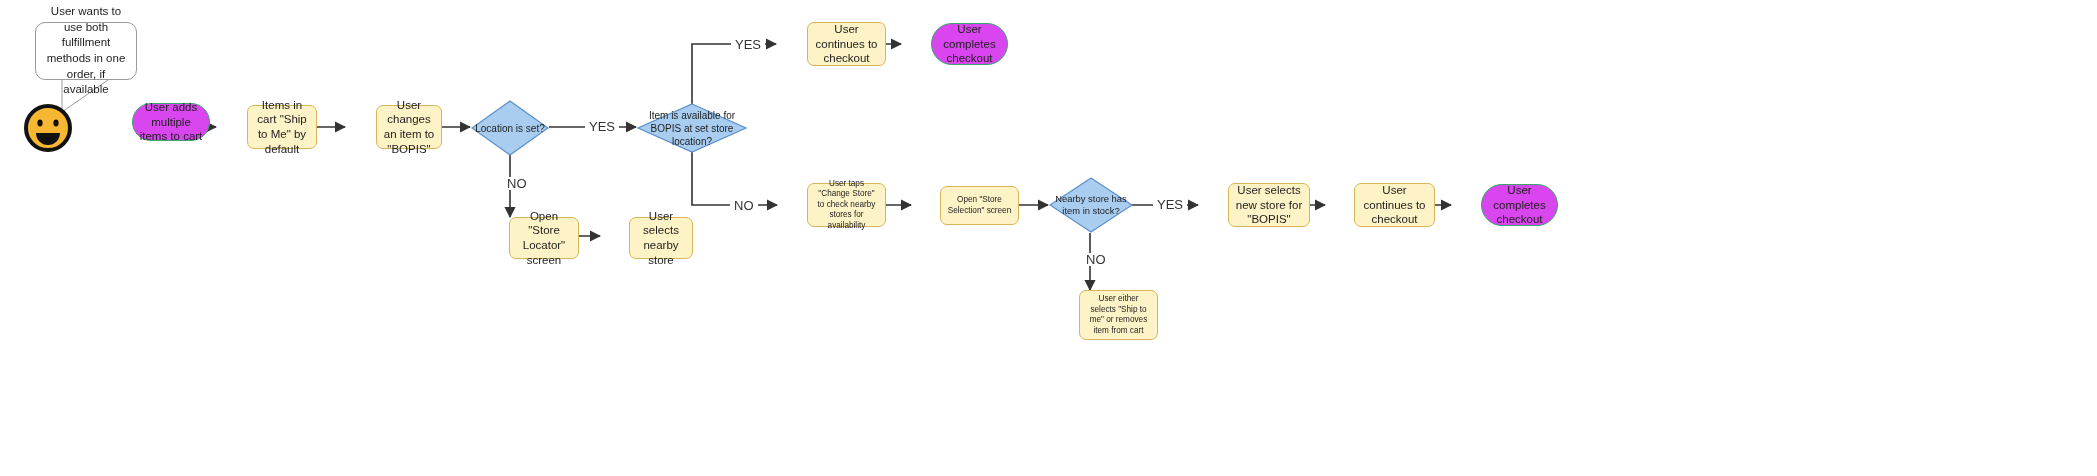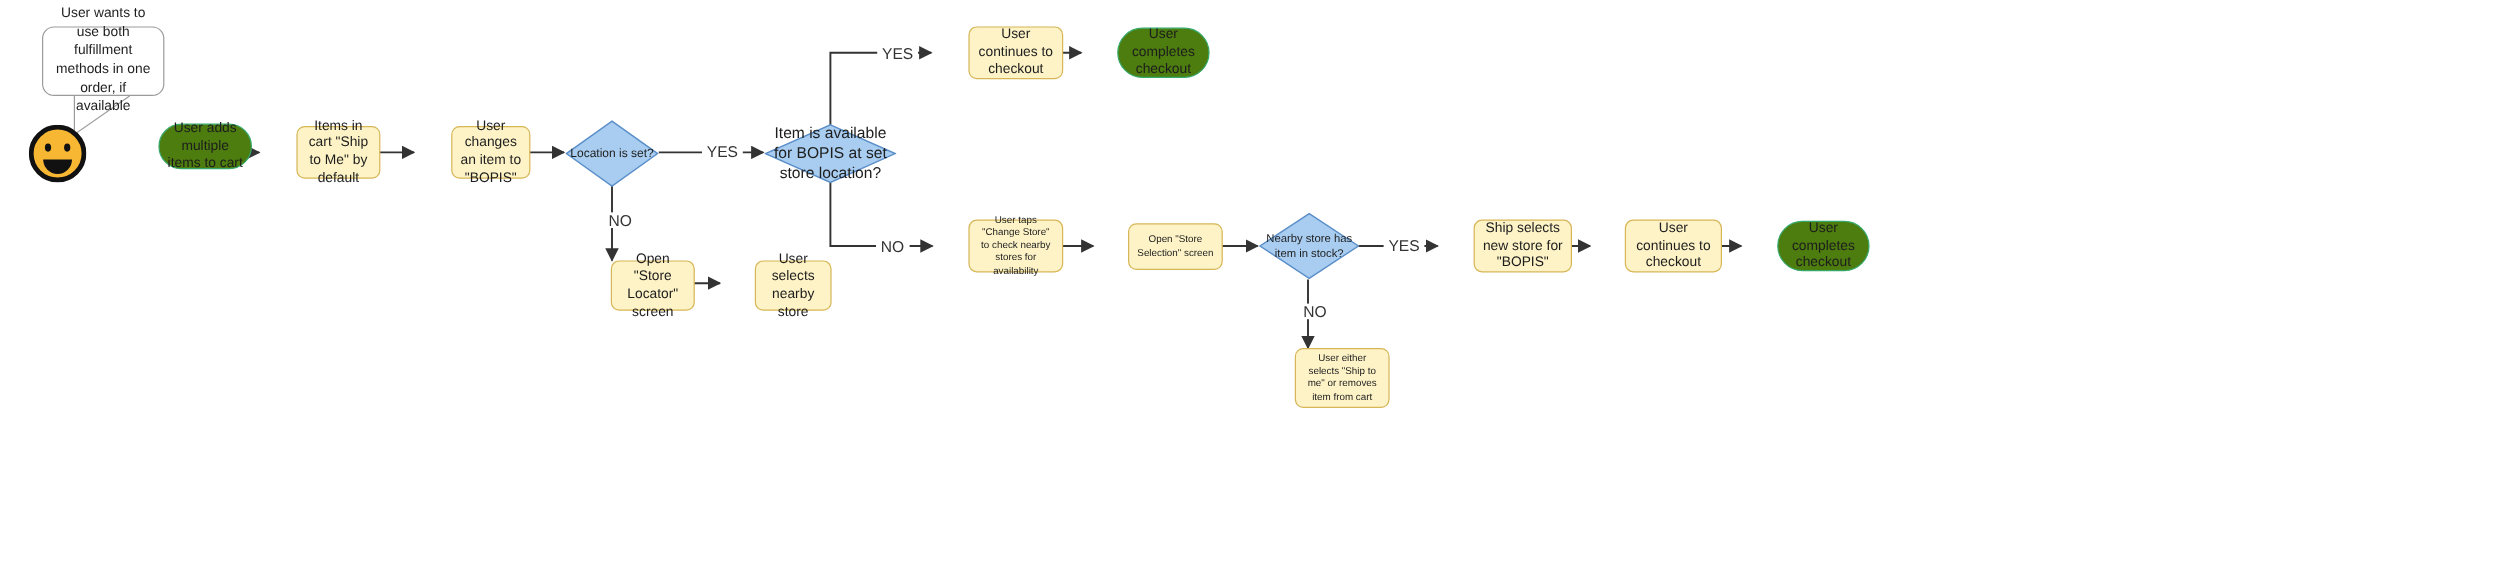--- a/index.html
+++ b/index.html
@@ -28,21 +28,21 @@
     padding:2px 6px;
     margin-left:28px;
   }
   .proc{
     background:#fdf3c7;
     border:1px solid #d6b656;
     border-radius:7px;
     font-size:11.5px;
   }
   .term{
-    background:#4d7c0f;
+    background:#d946ef;
     border:1px solid #36a86a;
     border-radius:90px;
     font-size:11.5px;
   }
   .dec-wrap{
     position:absolute;
   }
   .dec-wrap svg{display:block;}
   .dec-label{
     position:absolute;
@@ -177,21 +177,21 @@
   </div>
 
   <div class="edge-label" style="left:503px; top:177px;">
     <span>NO</span>
   </div>
 
   <div class="dec-wrap" style="left:637px; top:103px; width:110px; height:50px;">
     <svg width="110" height="50" viewBox="0 0 110 50" xmlns="http://www.w3.org/2000/svg">
       <polygon points="55,1 109,25 55,49 1,25" fill="#a9cdf0" stroke="#5b8fc9" stroke-width="1.2"></polygon>
     </svg>
-    <div class="dec-label" style="font-size:13px;">
+    <div class="dec-label" style="font-size:10px;">
       <span>Item is available for BOPIS at set store location?</span>
     </div>
   </div>
 
   <div class="edge-label" style="left:731px; top:38px;">
     <span>YES</span>
   </div>
 
   <div class="node proc" style="left:779px; top:22px; width:79px; height:44px;">
     <span>User continues to checkout</span>
@@ -232,21 +232,21 @@
 
   <div class="edge-label" style="left:1153px; top:198px;">
     <span>YES</span>
   </div>
 
   <div class="edge-label" style="left:1082px; top:253px;">
     <span>NO</span>
   </div>
 
   <div class="node proc" style="left:1200px; top:183px; width:82px; height:44px;">
-    <span>Ship selects new store for "BOPIS"</span>
+    <span>User selects new store for "BOPIS"</span>
   </div>
 
   <div class="node proc" style="left:1326px; top:183px; width:81px; height:44px;">
     <span>User continues to checkout</span>
   </div>
 
   <div class="node term" style="left:1453px; top:184px; width:77px; height:42px;">
     <span>User completes checkout</span>
   </div>
 

